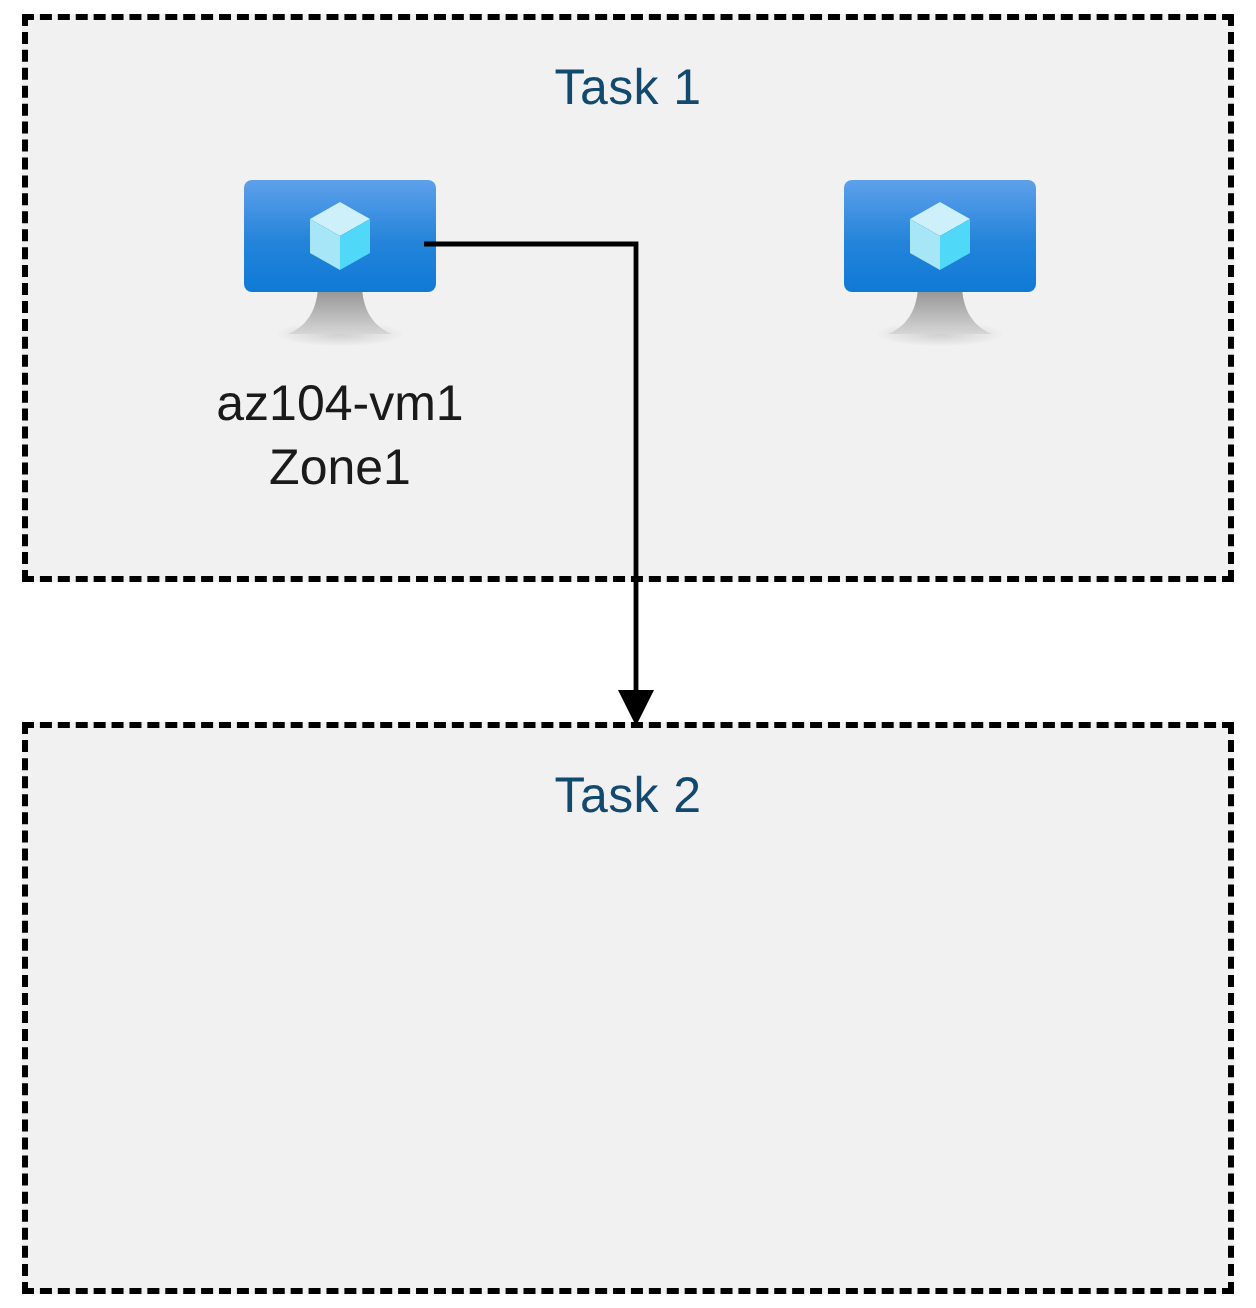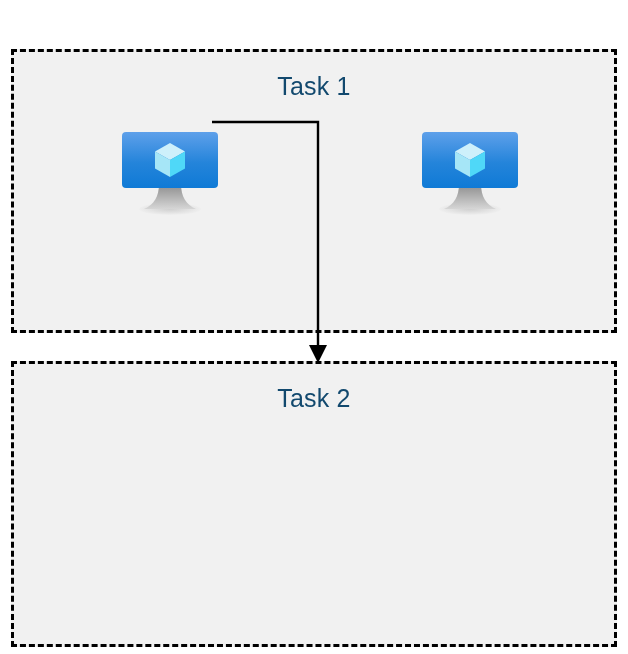--- a/index.html
+++ b/index.html
@@ -26,21 +26,20 @@
     position: absolute;
     background: #f1f1f1;
     border: 3px dashed #000000;
     box-sizing: border-box;
   }
   #task-1-box {
     left: 11px;
     top: 7px;
     width: 606px;
     height: 284px;
-    margin-top: 42px;
   }
   #task-2-box {
     left: 11px;
     top: 361px;
     width: 606px;
     height: 286px;
   }
 
   .task-title {
     position: absolute;
@@ -122,20 +121,22 @@
           <ellipse cx="52" cy="79" rx="31" ry="6" fill="url(#vmBase1)"></ellipse>
           <path d="M41 54 H63 C63 66 68 75 78 79 H26 C36 75 41 66 41 54 Z" fill="url(#vmStand1)"></path>
           <rect x="4" y="2" width="96" height="56" rx="4" fill="url(#vmScreen1)"></rect>
           <g transform="translate(52,30)">
             <polygon points="0,-17 15,-8.5 0,0 -15,-8.5" fill="#cdf0fb"></polygon>
             <polygon points="-15,-8.5 0,0 0,17 -15,8.5" fill="#a6e6f7"></polygon>
             <polygon points="15,-8.5 0,0 0,17 15,8.5" fill="#4fd8f8"></polygon>
           </g>
         </svg>
       </div>
+      <div class="node-label">az104-vm1
+Zone1</div>
     </div>
 
     <div class="node" id="node-vm2">
       <div class="node-icon-row">
         <svg class="vm-icon" width="104" height="86" viewBox="0 0 104 86">
           <ellipse cx="52" cy="79" rx="31" ry="6" fill="url(#vmBase1)"></ellipse>
           <path d="M41 54 H63 C63 66 68 75 78 79 H26 C36 75 41 66 41 54 Z" fill="url(#vmStand1)"></path>
           <rect x="4" y="2" width="96" height="56" rx="4" fill="url(#vmScreen1)"></rect>
           <g transform="translate(52,30)">
             <polygon points="0,-17 15,-8.5 0,0 -15,-8.5" fill="#cdf0fb"></polygon>

